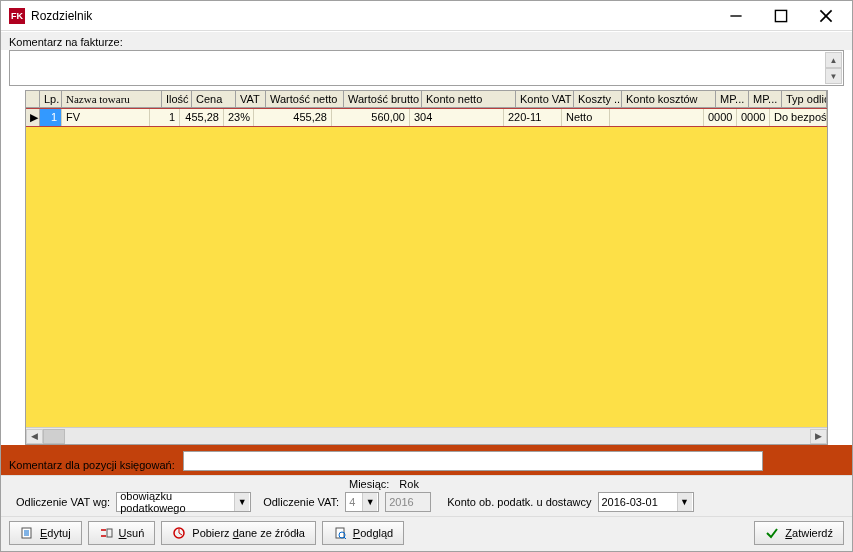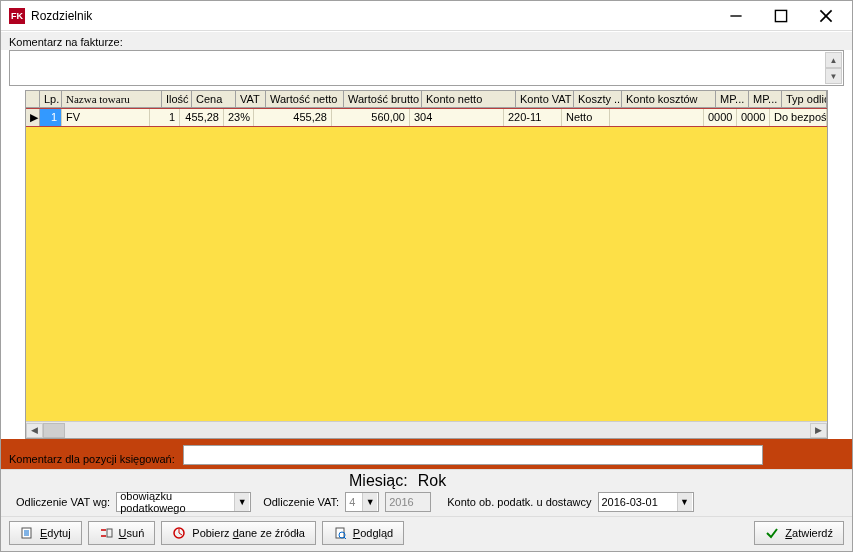--- a/index.html
+++ b/index.html
@@ -31,21 +31,21 @@
 
 .grid-scroll { height: 17px; background: #e9e9e9; display: flex; align-items: center; border-top: 1px solid #ccc; }
 .grid-scroll .arrow { width: 17px; height: 15px; display: flex; align-items: center; justify-content: center; font-size: 9px; color: #555; border: 1px solid #ccc; }
 .grid-scroll .thumb { width: 22px; height: 15px; background: #cfcfcf; border: 1px solid #bbb; }
 .grid-scroll .track { flex: 1; }
 
 .label-row2 { display: flex; align-items: flex-end; padding: 6px 8px 4px 8px; background: #c2410c; gap: 8px; }
 .label-row2 input { flex: 1; max-width: 580px; height: 20px; border: 1px solid #a0a0a0; padding: 2px 4px; font: inherit; }
 
 .bottom-area { background: #f0f0f0; padding: 2px 8px 4px 8px; border-top: 1px solid #ddd; }
-.month-year { display: flex; gap: 10px; padding-left: 340px; margin-bottom: 2px; font-size: 16px; }
+.month-year { display: flex; gap: 10px; padding-left: 340px; margin-bottom: 2px; font-size: 11px; }
 
 .filter-row { display: flex; align-items: center; gap: 6px; flex-wrap: nowrap; margin-left: 7px; }
 .filter-row .combo, .filter-row .txt { border: 1px solid #a0a0a0; background: #fff; height: 20px; display: flex; align-items: center; padding: 0 3px; }
 .filter-row .combo .val { flex: 1; }
 .filter-row .combo .dd { width: 15px; text-align: center; background: #e9e9e9; margin: -0px -2px -0px 3px; height: 18px; line-height: 18px; font-size: 9px; border-left: 1px solid #ccc; }
 .combo.disabled .val { color: #888; }
 .txt.disabled { background: #eee; color: #888; text-align: right; }
 
 .btn-row { display: flex; align-items: center; gap: 6px; padding: 4px 8px 6px 8px; background: #f0f0f0; border-top: 1px solid #ddd; }
 .btn { border: 1px solid #a0a0a0; background: linear-gradient(#fdfdfd,#e6e6e6); height: 24px; padding: 0 10px; display: flex; align-items: center; gap: 6px; font: inherit; cursor: default; }

